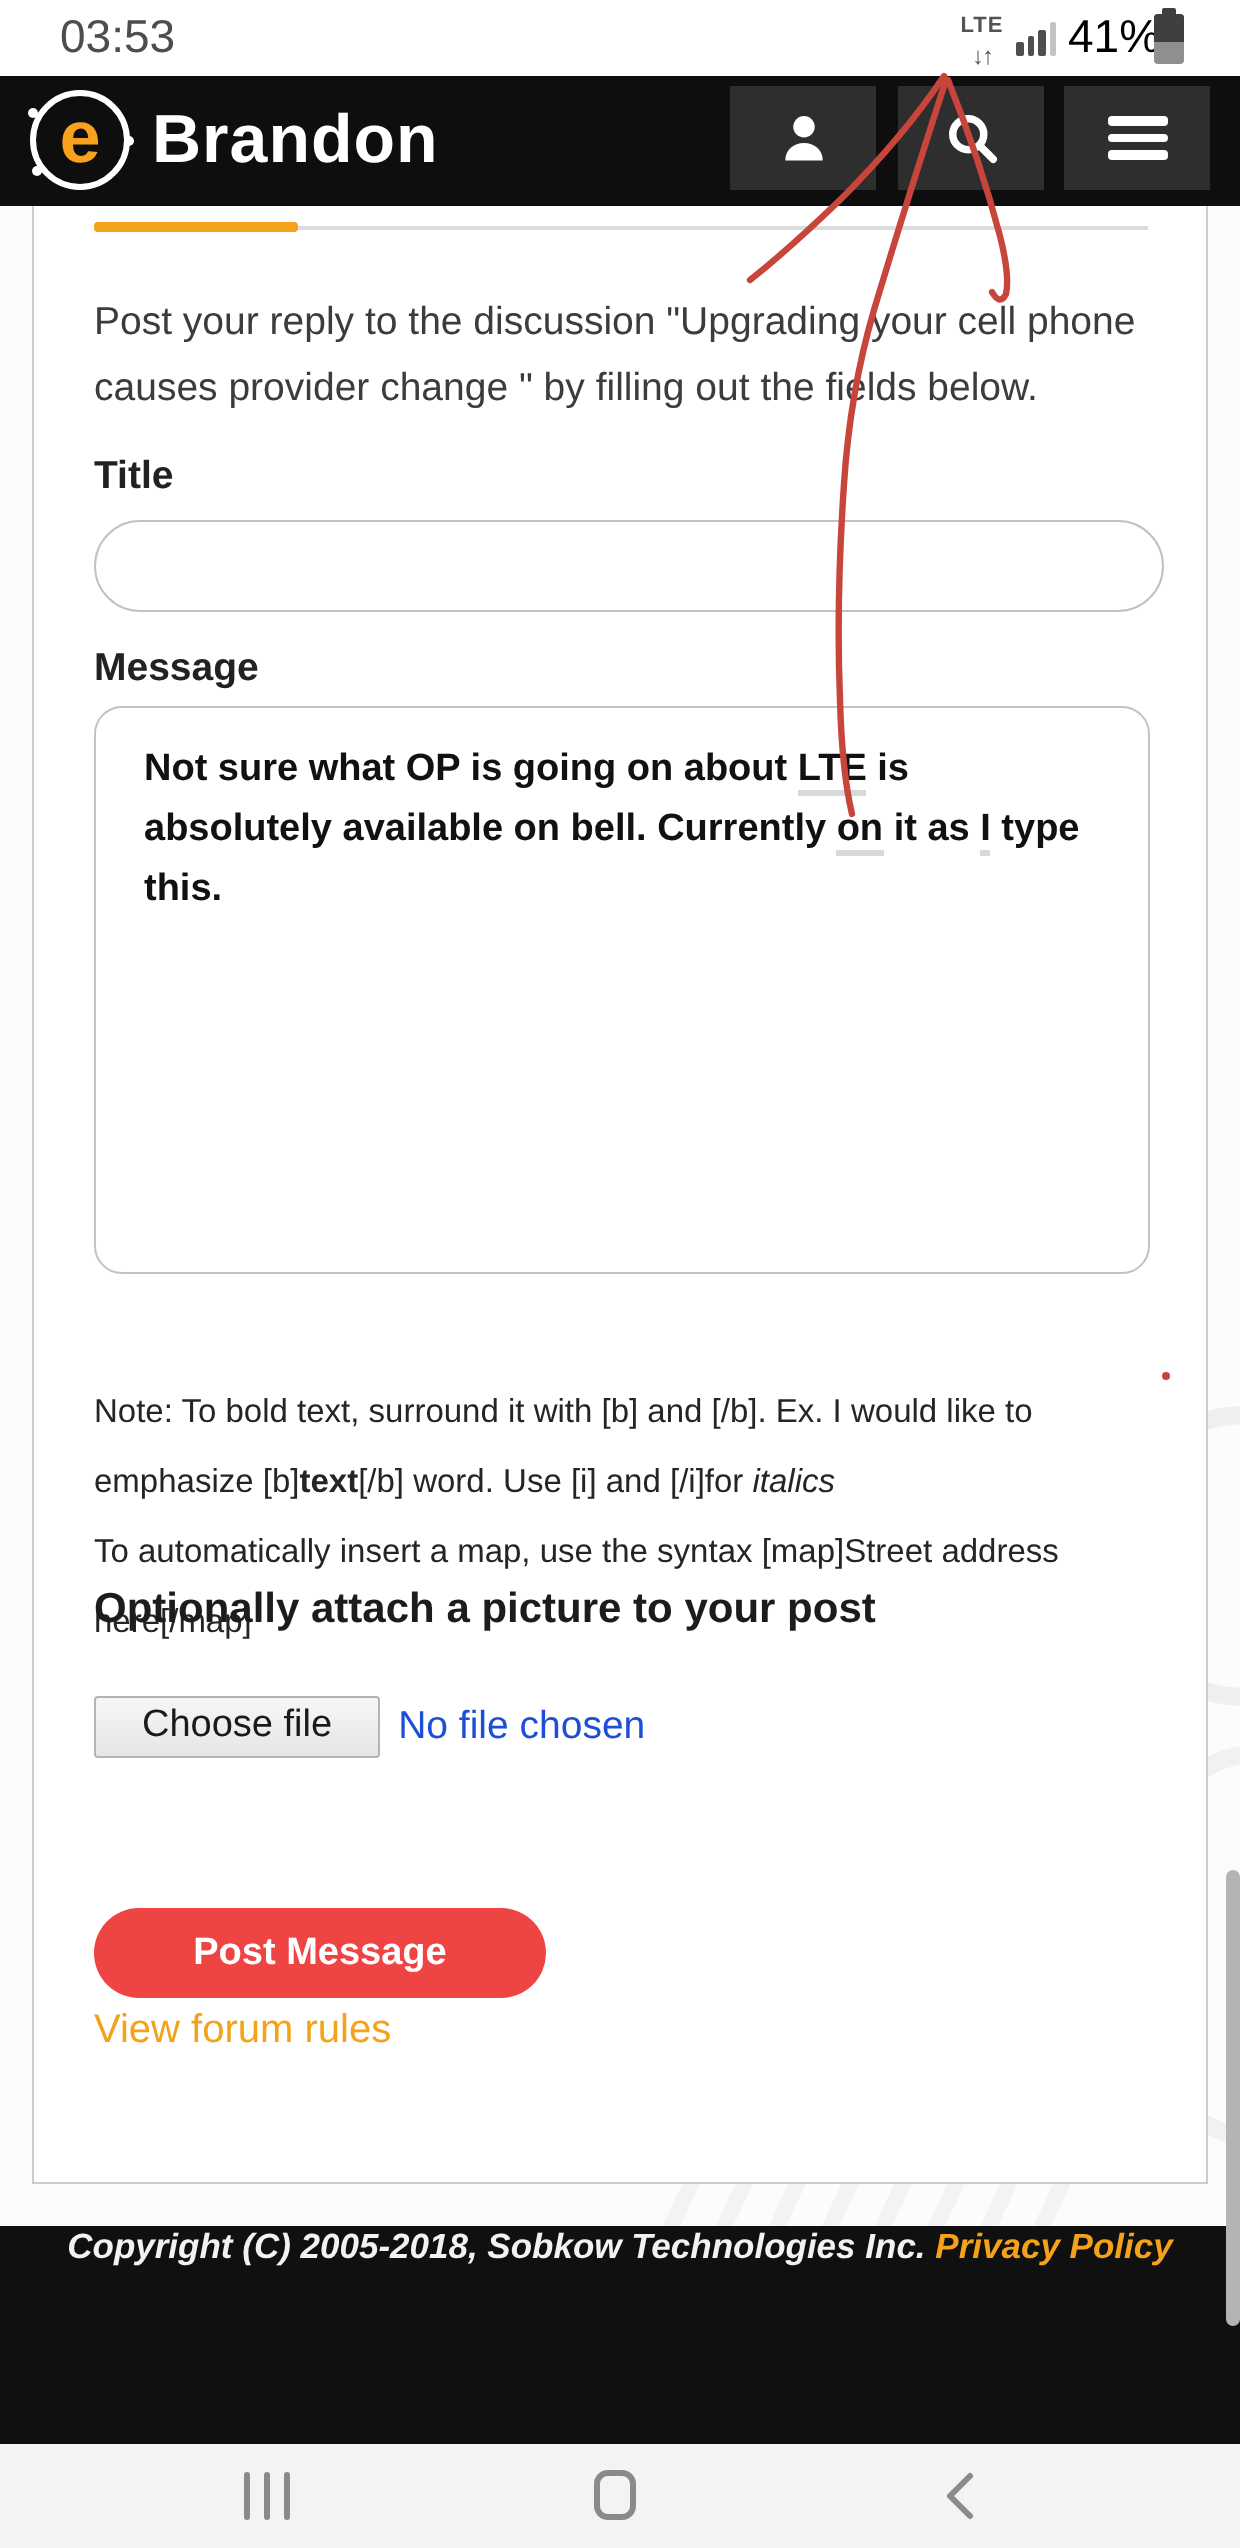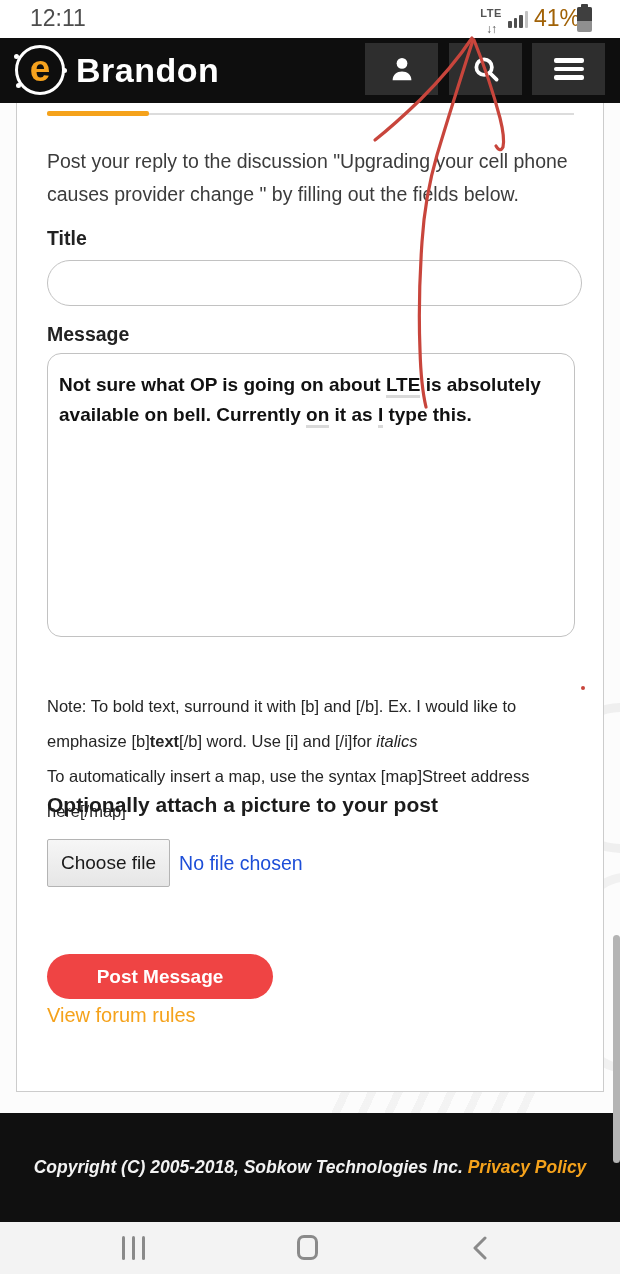--- a/index.html
+++ b/index.html
@@ -12,21 +12,21 @@
   .sb-time{position:absolute;left:30px;top:5px;font-size:23px;color:#4d4d4d;}
   .sb-lte{position:absolute;left:478px;top:4px;width:26px;text-align:center;color:#545454;line-height:1;}
   .sb-lte .t{font-size:11px;font-weight:bold;letter-spacing:.5px;}
   .sb-lte .a{font-size:12px;letter-spacing:-1px;}
   .sb-bars{position:absolute;left:508px;top:10px;width:22px;height:18px;}
   .sb-bars i{position:absolute;bottom:0;width:3.5px;border-radius:1px;background:#4f4f4f;}
   .sb-bars i:nth-child(1){left:0;height:7px;}
   .sb-bars i:nth-child(2){left:5.5px;height:10px;}
   .sb-bars i:nth-child(3){left:11px;height:13px;}
   .sb-bars i:nth-child(4){left:16.5px;height:17px;background:#c3c3c3;}
-  .sb-batt-pct{position:absolute;left:534px;top:5px;font-size:23px;color:#a16207;}
+  .sb-batt-pct{position:absolute;left:534px;top:5px;font-size:23px;color:#000000;}
   .sb-batt{position:absolute;left:577px;top:4px;width:15px;height:28px;}
   .sb-batt .nub{position:absolute;left:4px;top:0;width:7px;height:3px;background:#3f3f3f;border-radius:1px 1px 0 0;}
   .sb-batt .body{position:absolute;left:0;top:3px;width:15px;height:25px;border-radius:2px;overflow:hidden;background:#8f8f8f;}
   .sb-batt .fillTop{position:absolute;left:0;top:0;width:15px;height:14px;background:#3f3f3f;}
 
   
   .app-header{position:absolute;left:0;top:38px;width:620px;height:65px;background:#0e0e0e;}
   .logo{position:absolute;left:15px;top:7px;width:50px;height:50px;border:3px solid #fff;border-radius:50%;
         display:flex;align-items:center;justify-content:center;}
   .logo .e{color:#f6a21e;font-size:37px;font-weight:bold;line-height:1;margin-top:-3px;}
@@ -51,40 +51,40 @@
         border-left:1px solid #ccc;border-right:1px solid #ccc;border-bottom:1px solid #ccc;}
   .tabline{position:absolute;left:30px;top:10px;width:527px;height:2px;background:#dcdcdc;}
   .tabline .active{position:absolute;left:0;top:-2px;width:102px;height:5px;background:#f5a21b;border-radius:2px;}
   .intro{position:absolute;left:30px;top:22px;width:522px;font-size:19.5px;line-height:33px;color:#3c3c3c;}
   .field-label{position:absolute;left:30px;font-size:19.5px;font-weight:600;color:#222;}
   .lbl-title{top:124px;}
   .lbl-message{top:220px;}
   .title-input{position:absolute;left:30px;top:157px;width:535px;height:46px;border:1.5px solid #c2c2c2;
                border-radius:23px;background:#fff;outline:none;font-size:18px;padding:0 20px;color:#222;}
   .message-box{position:absolute;left:30px;top:250px;width:528px;height:284px;border:1.5px solid #c2c2c2;
-               border-radius:14px;background:#fff;padding:16px 11px;font-size:19px;font-weight:bold;
+               border-radius:14px;background:#fff;padding:16px 24px;font-size:19px;font-weight:bold;
                line-height:30px;color:#111;}
   .message-box .u{border-bottom:3px solid #d9d9d9;}
   .notes{position:absolute;left:30px;top:586px;width:518px;color:#252525;font-size:16.5px;line-height:35px;}
   .notes .b{font-weight:bold;}
   .notes .i{font-style:italic;text-align:right;}
   .notes p{margin:0;}
   .attach-heading{position:absolute;left:30px;top:690px;font-size:21px;font-weight:bold;color:#1c1c1c;}
   .file-row{position:absolute;left:30px;top:744px;height:32px;display:flex;align-items:center;}
-  .file-btn{height:48px;padding:0 13px;background:linear-gradient(#f6f6f6,#e6e6e6);border:1px solid #b4b4b4;
+  .file-btn{height:31px;padding:0 23px;background:linear-gradient(#f6f6f6,#e6e6e6);border:1px solid #b4b4b4;
             border-radius:2px;font-size:19px;color:#1a1a1a;display:flex;align-items:center;
             font-family:"Liberation Sans",sans-serif;}
   .file-status{margin-left:9px;font-size:19.5px;color:#1d4ed8;}
   .post-btn{position:absolute;left:30px;top:851px;width:226px;height:45px;border:none;border-radius:23px;
             background:#ef4444;color:#fff;font-size:19px;font-weight:bold;font-family:"Liberation Sans",sans-serif;}
   .forum-rules{position:absolute;left:30px;top:901px;font-size:20px;color:#f5a21b;text-decoration:none;}
 
   
   .footer{position:absolute;left:0;top:1113px;width:620px;height:109px;background:#101010;
-          display:flex;align-items:center;justify-content:center;}
+          display:flex;justify-content:center;}
   .footer .txt{font-size:17.5px;font-weight:bold;font-style:italic;color:#f2f2f2;}
   .footer a{color:#f5a21b;text-decoration:none;font-style:italic;}
 
   
   .navbar{position:absolute;left:0;top:1222px;width:620px;height:52px;background:#f3f3f3;}
   .recents{position:absolute;left:122px;top:14px;width:26px;height:24px;}
   .recents i{position:absolute;top:0;width:3px;height:24px;background:#8a8a8a;border-radius:1.5px;}
   .recents i:nth-child(1){left:0;} .recents i:nth-child(2){left:10px;} .recents i:nth-child(3){left:20px;}
   .home{position:absolute;left:297px;top:13px;width:21px;height:25px;border:3px solid #8a8a8a;border-radius:7px;}
   .back{position:absolute;left:472px;top:14px;width:16px;height:24px;}
@@ -92,21 +92,21 @@
   
   .scroll-thumb{position:absolute;right:0;top:935px;width:7px;height:228px;background:#b4b4b4;border-radius:4px;}
   .annotation{position:absolute;left:0;top:0;width:620px;height:1274px;pointer-events:none;}
 </style>
 </head>
 <body>
 
 <div id="screen">
 
   <div class="status-bar">
-    <span class="sb-time">12:11</span>
+    <span class="sb-time">03:53</span>
     <span class="sb-lte">
       <span class="t">LTE</span><br>
       <span class="a">↓↑</span>
     </span>
     <span class="sb-bars">
         <i></i>
         <i></i>
         <i></i>
         <i></i>
       </span>

